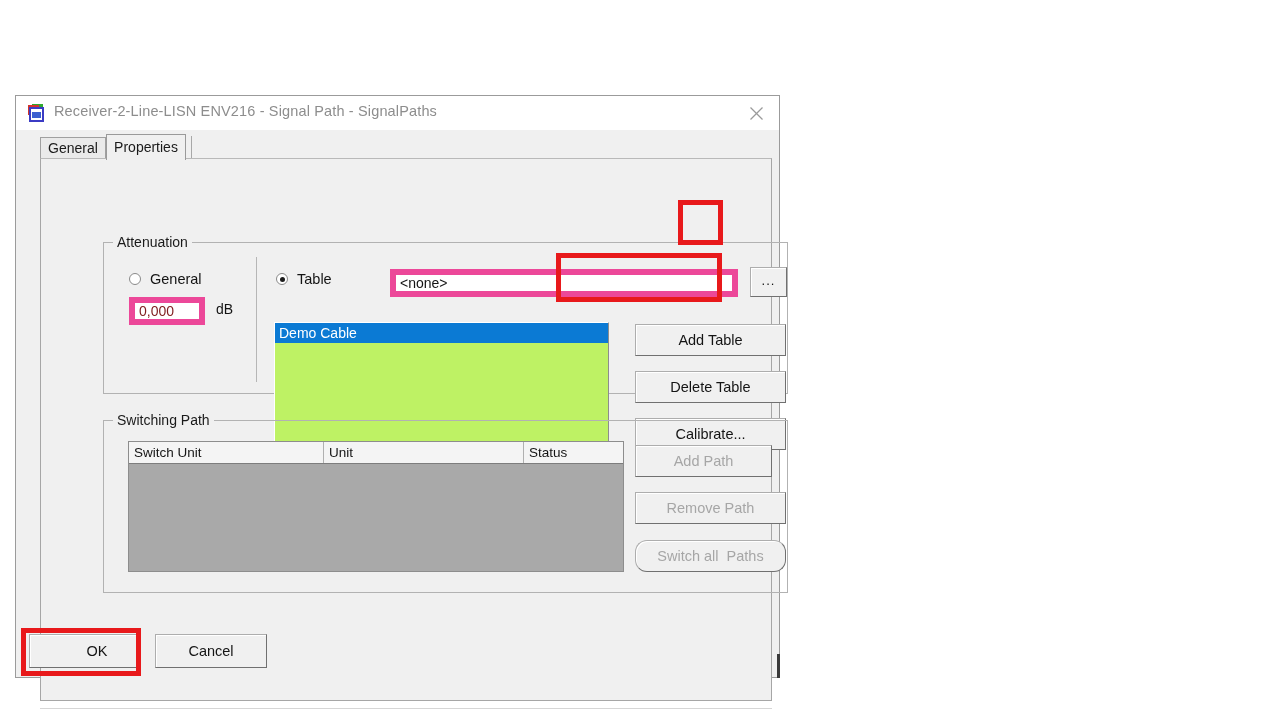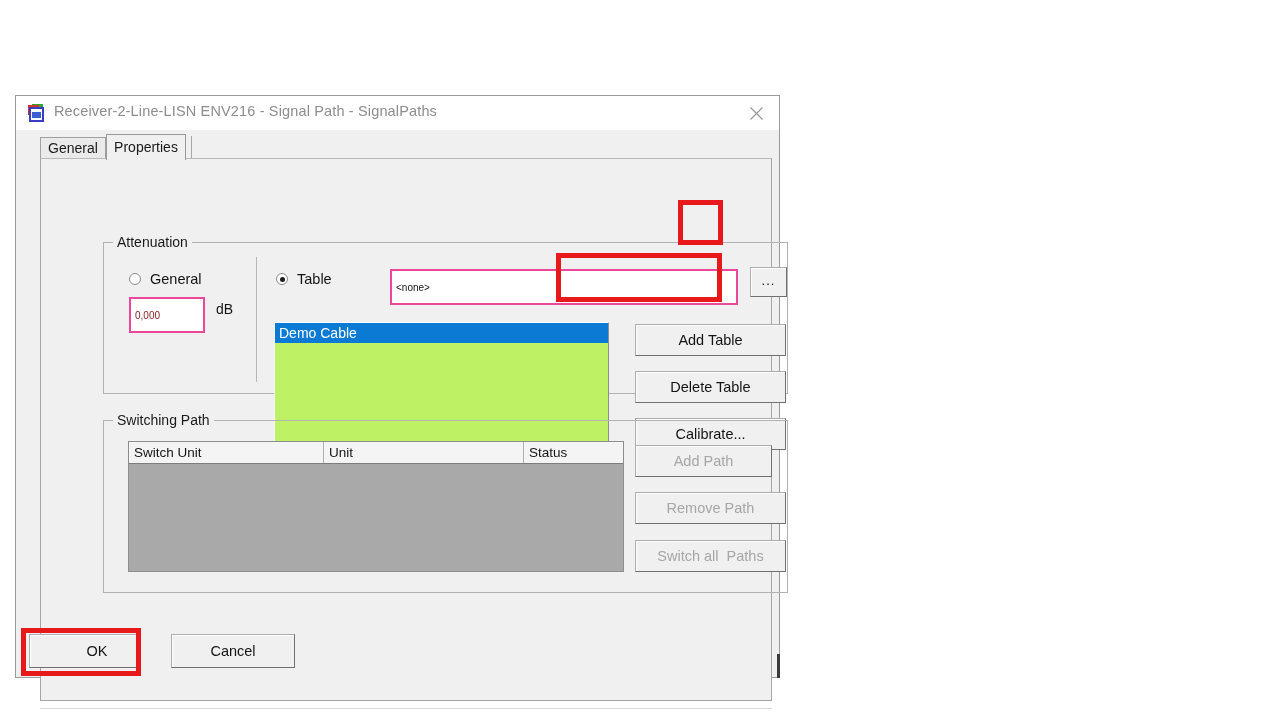--- a/index.html
+++ b/index.html
@@ -196,25 +196,25 @@
   .radio-label {
     font-size: 14.5px;
     color: #141414;
     white-space: nowrap;
   }
 
   
   .textfield {
     position: absolute;
     background: #ffffff;
-    border: 2px solid #ec4899;
-    box-sizing: border-box;
-    font-size: 10px;
-    color: #141414;
-    padding: 16px 4px;
+    border: 6px solid #ec4899;
+    box-sizing: border-box;
+    font-size: 14px;
+    color: #141414;
+    padding: 8px 4px;
     display: flex;
     align-items: center;
     white-space: nowrap;
     overflow: hidden;
   }
   .textfield.disabled { color: #7f1d1d; }
 
   .unit-label {
     position: absolute;
     font-size: 14px;
@@ -387,30 +387,30 @@
           <div class="grid-header">
             <div class="grid-th" style="width:195px;">Switch Unit</div>
             <div class="grid-th" style="width:200px;">Unit</div>
             <div class="grid-th" style="width:99px; border-right:none;">Status</div>
           </div>
           <div class="grid-body"></div>
         </div>
 
         <div class="btn disabled" style="left:531px; top:24px; width:137px; height:32px;">Add Path</div>
         <div class="btn disabled" style="left:531px; top:71px; width:151px; height:32px;">Remove Path</div>
-        <div class="btn disabled" style="left:531px; top:119px; width:151px; height:32px;">Switch all  Paths</div>
+        <div class="btn disabled" style="left:531px; top:119px; width:151px; height:32px;border-radius:12px;">Switch all  Paths</div>
       </div>
 
     </div>
 
     <div class="sep-line"></div>
     <div class="edge-tick"></div>
 
     <div class="btn" style="left:13px; top:538px; width:112px; height:34px;padding-left:24px;">OK</div>
-    <div class="btn" style="left:139px; top:538px; width:124px; height:34px;margin-left:16px;">Cancel</div>
+    <div class="btn" style="left:139px; top:538px; width:112px; height:34px;">Cancel</div>
 
   </div>
 
   <div class="redbox" style="left:678px; top:200px; width:45px; height:45px;"></div>
   <div class="redbox" style="left:556px; top:253px; width:166px; height:49px;"></div>
   <div class="redbox" style="left:21px; top:628px; width:120px; height:48px;"></div>
 
 </div>
 
 </body></html>

